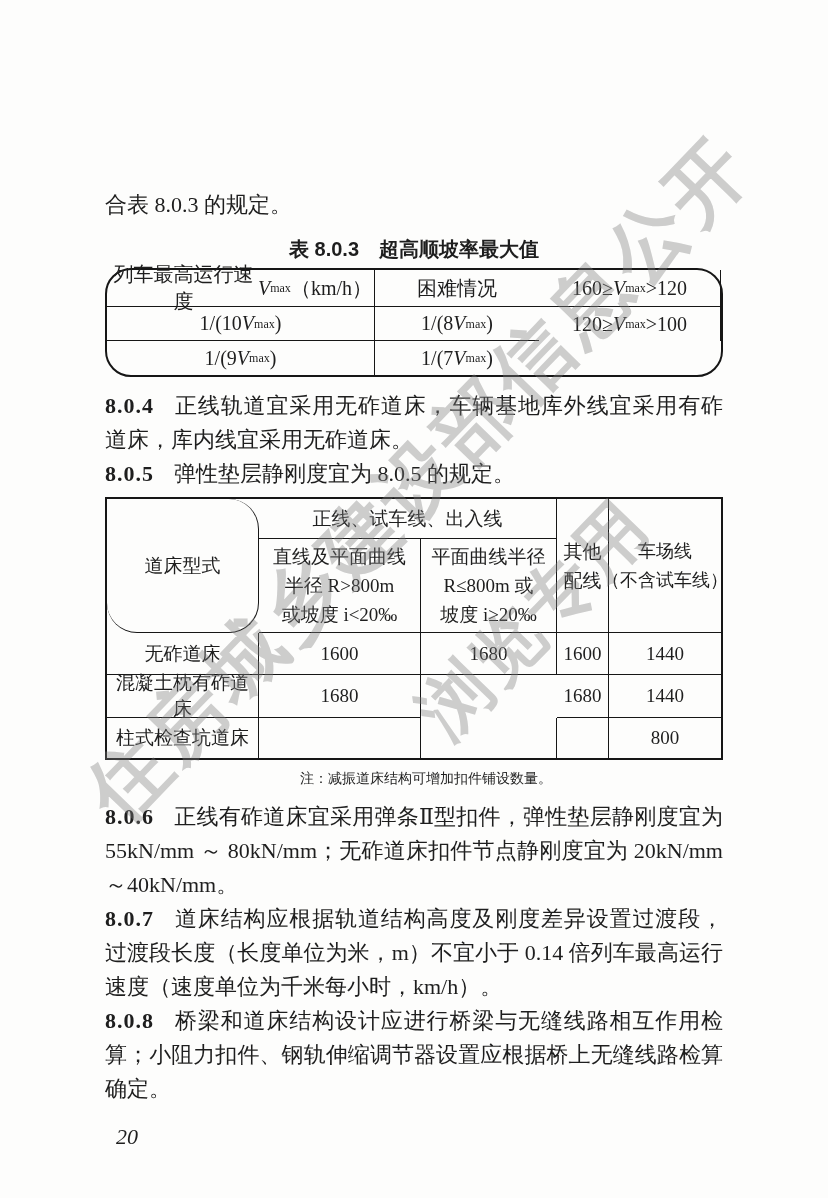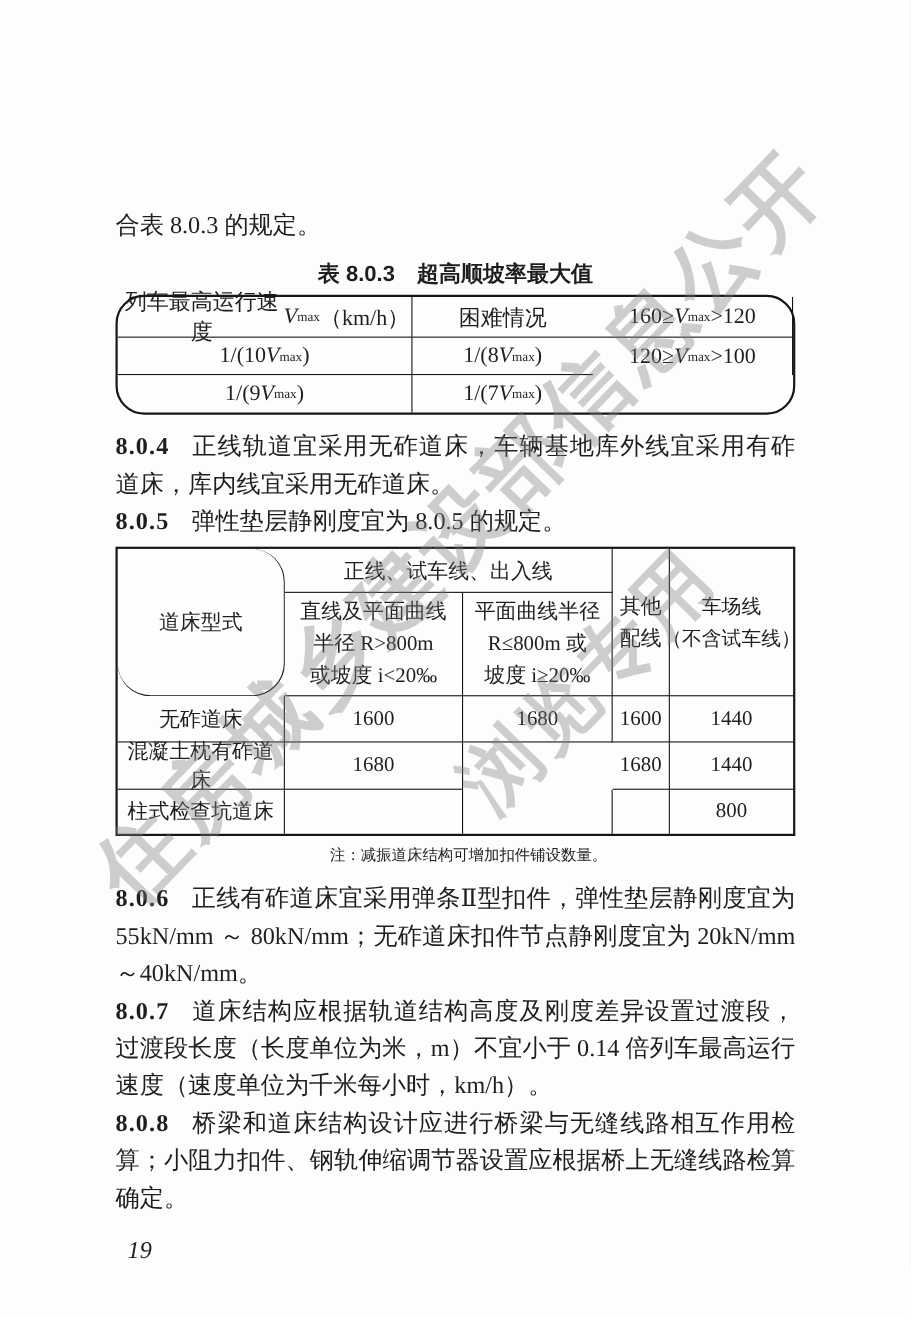--- a/index.html
+++ b/index.html
@@ -195,18 +195,18 @@
     <div class="tbl-note">注：减振道床结构可增加扣件铺设数量。</div>
 
     <div id="bottom-clauses">
         <p class="clause"><b class="num">8.0.6</b><span class="body">正线有砟道床宜采用弹条Ⅱ型扣件，弹性垫层静刚度宜为 55kN/mm ～ 80kN/mm；无砟道床扣件节点静刚度宜为 20kN/mm～40kN/mm。</span></p>
         <p class="clause"><b class="num">8.0.7</b><span class="body">道床结构应根据轨道结构高度及刚度差异设置过渡段，过渡段长度（长度单位为米，m）不宜小于 0.14 倍列车最高运行速度（速度单位为千米每小时，km/h）。</span></p>
         <p class="clause"><b class="num">8.0.8</b><span class="body">桥梁和道床结构设计应进行桥梁与无缝线路相互作用检算；小阻力扣件、钢轨伸缩调节器设置应根据桥上无缝线路检算确定。</span></p>
       </div>
 
   </div>
 
-  <div class="page-num">19</div>
+  <div class="page-num">20</div>
 
   <div class="wm" id="wm1">住房城乡建设部信息公开</div>
   <div class="wm" id="wm2">浏览专用</div>
 
 </div>
 
 </body></html>

